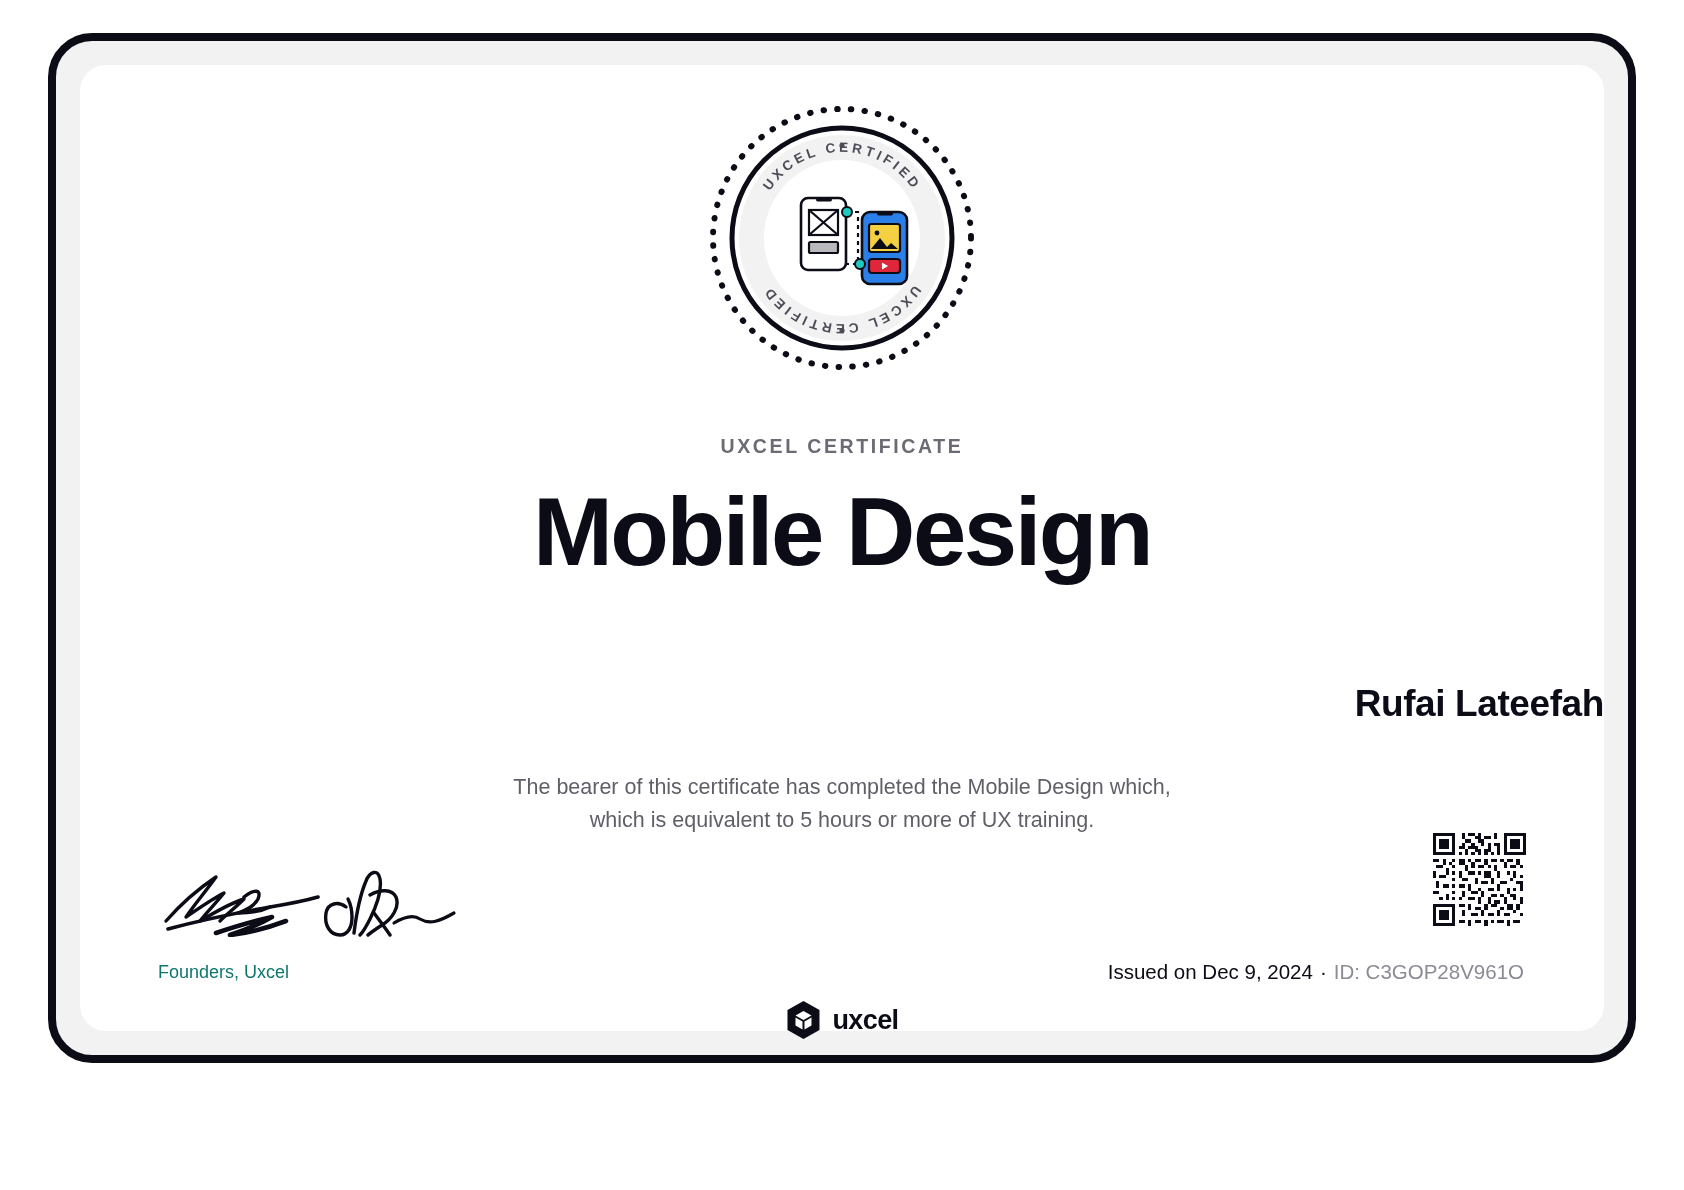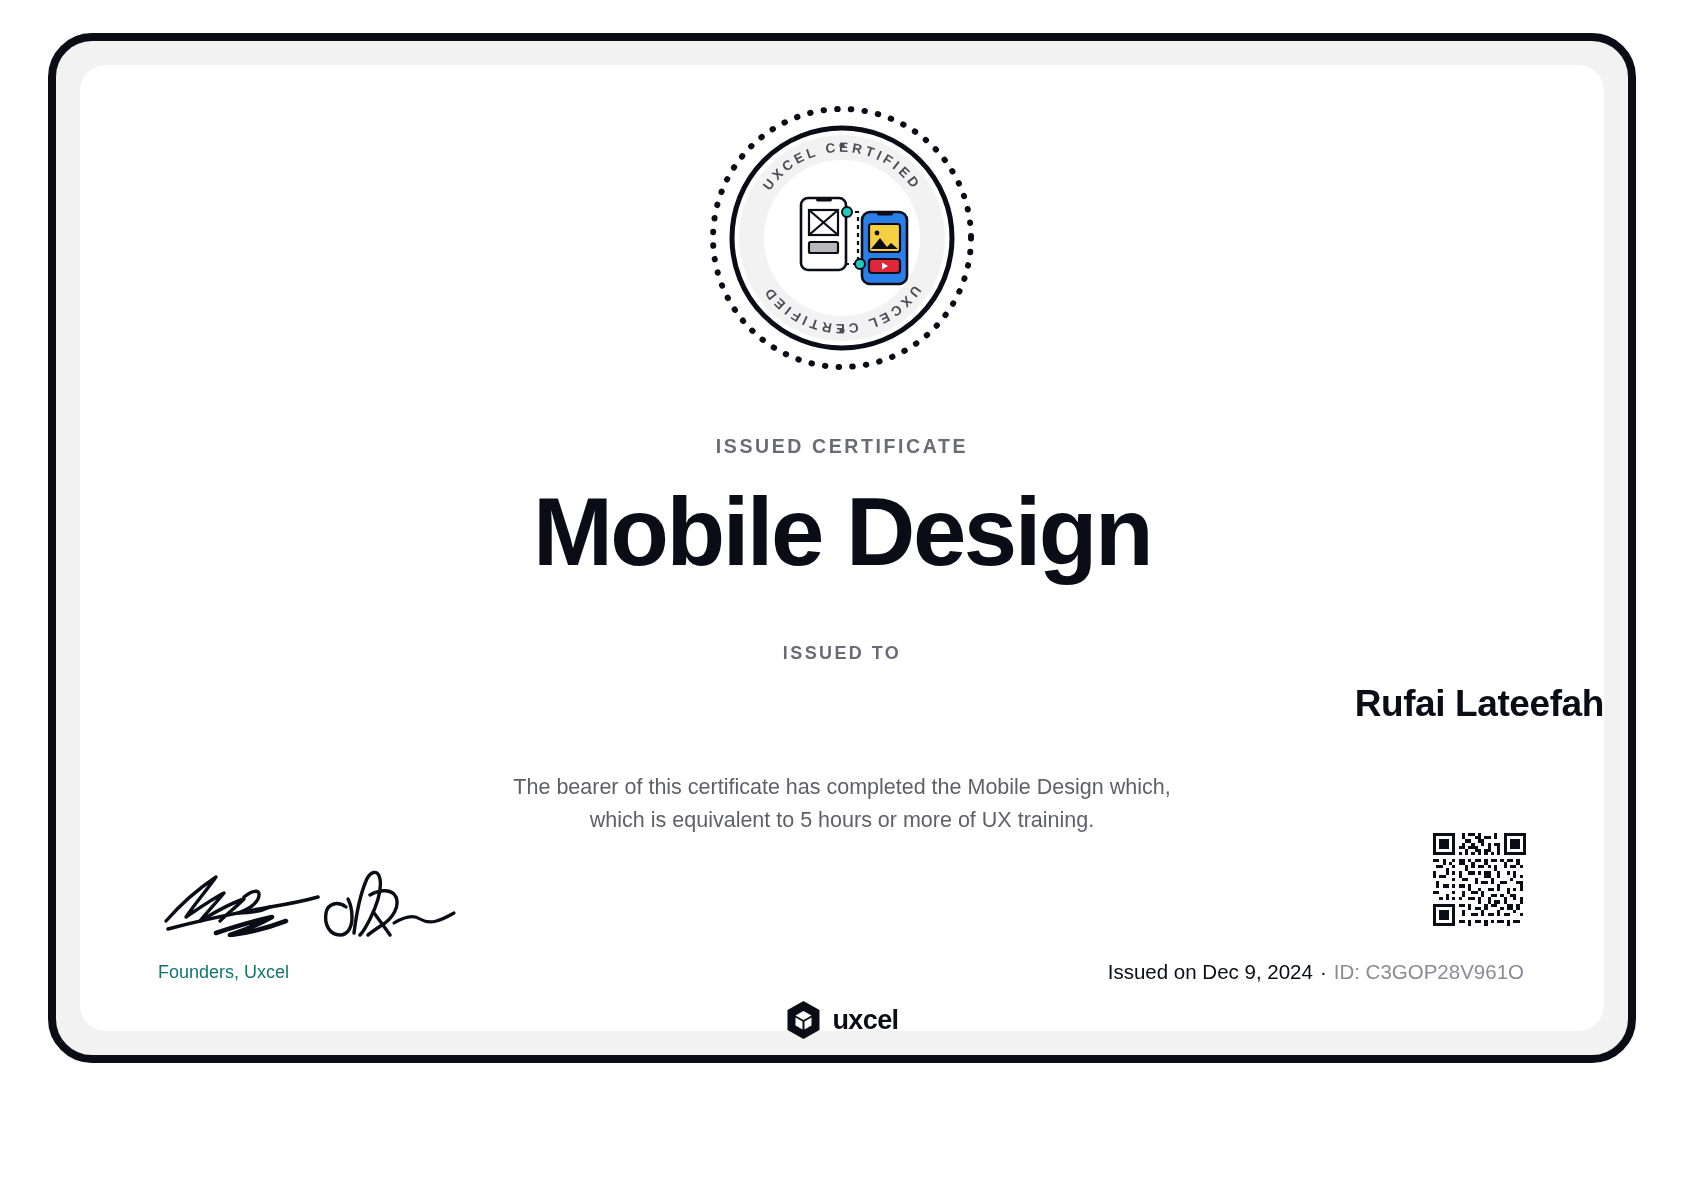--- a/index.html
+++ b/index.html
@@ -204,25 +204,24 @@
           <path d="M 165,147 L 174,136 L 181,145 L 185,141 L 192,147 Z" fill="#0b0c16"></path>
           <rect x="163" y="157" width="31" height="14" rx="3" fill="#e0263a" stroke="#0b0c16" stroke-width="2.2"></rect>
           <path d="M 176,160.5 L 182,164 L 176,167.5 Z" fill="#ffffff"></path>
 
           <circle cx="141" cy="110" r="5" fill="#1ec9c0" stroke="#0b0c16" stroke-width="2"></circle>
           <circle cx="154" cy="162" r="5" fill="#1ec9c0" stroke="#0b0c16" stroke-width="2"></circle>
         </g>
       </svg>
     </div>
 
-    <div class="eyebrow">ISSUED CERTIFICATE</div>
+    <div class="eyebrow">UXCEL CERTIFICATE</div>
 
     <div class="course-title">Mobile Design</div>
 
-    <div class="issued-to-label">ISSUED TO</div>
 
     <div class="recipient-name">Rufai Lateefah</div>
 
     <div class="description">
       <div>The bearer of this certificate has completed the Mobile Design which,</div>
       <div>which is equivalent to 5 hours or more of UX training.</div>
     </div>
 
     <div class="signatures">
       <svg width="300" height="82" viewBox="0 0 300 82">

